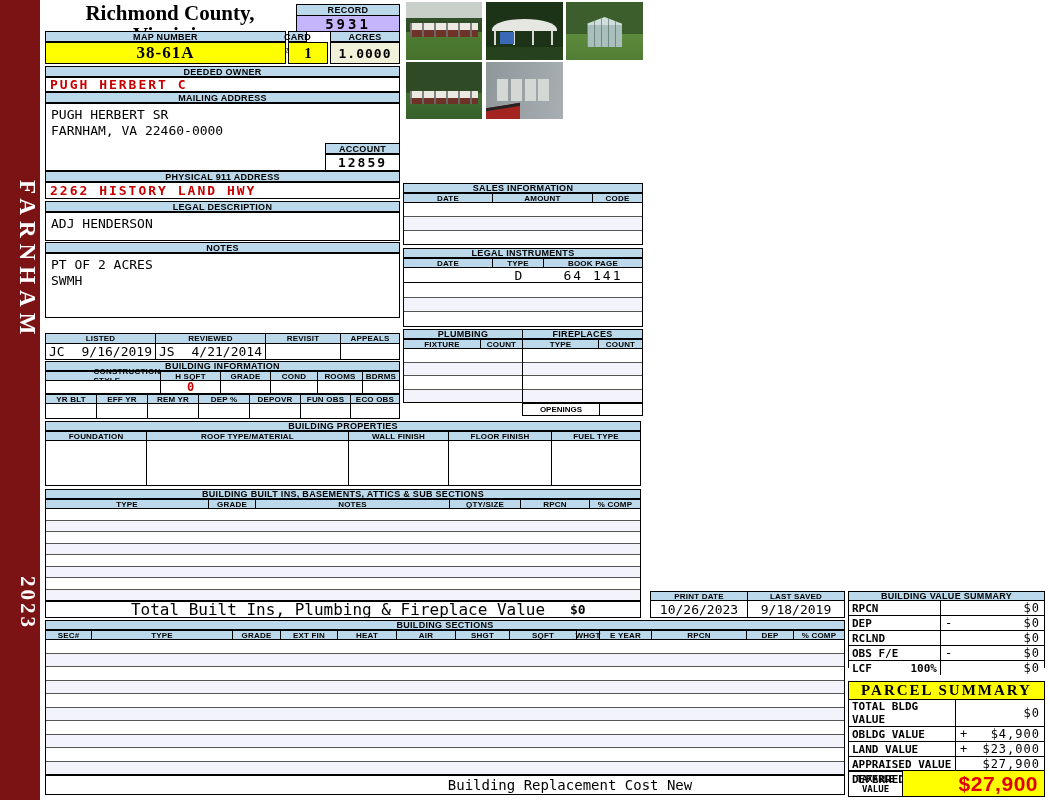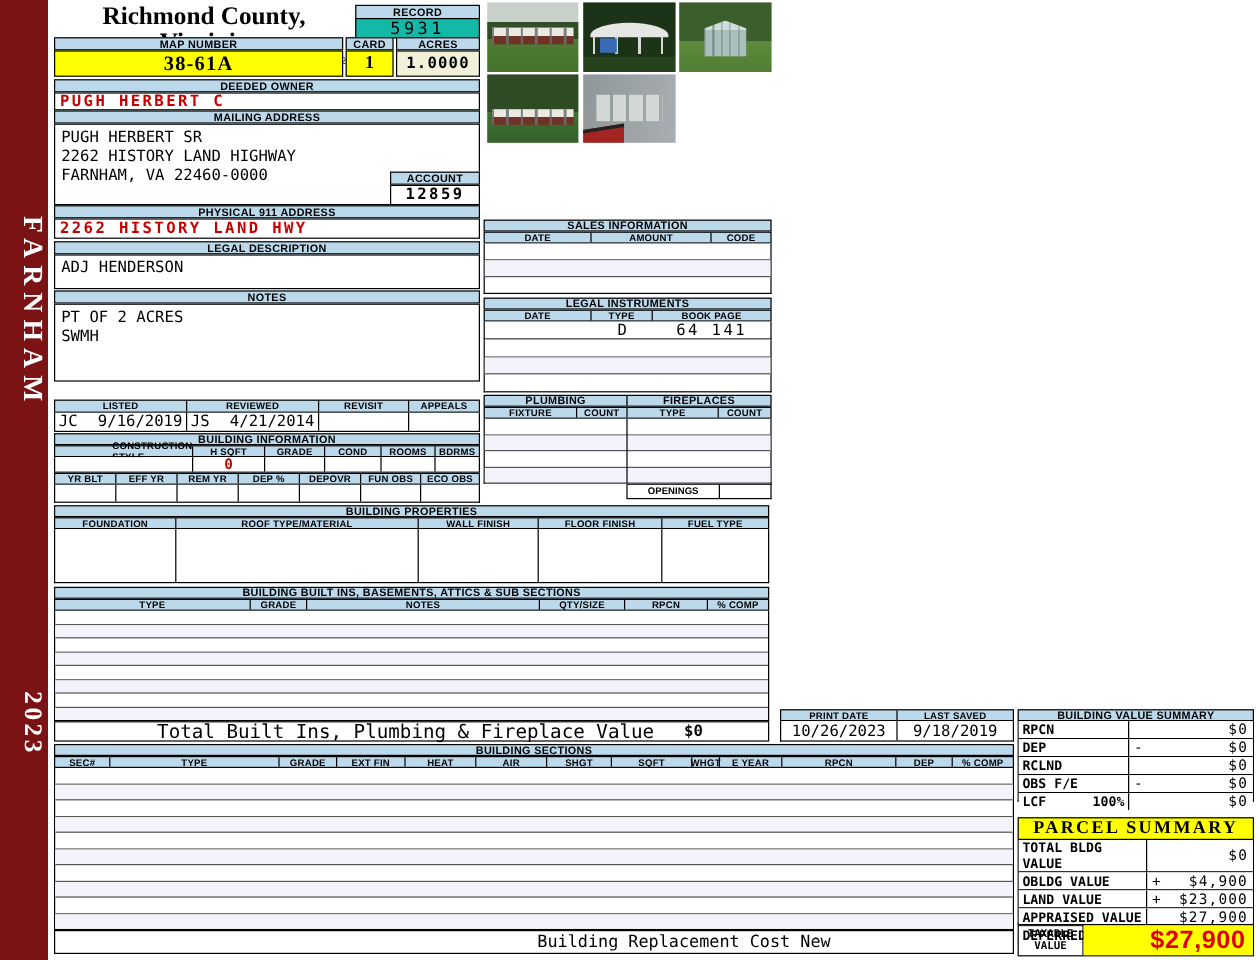--- a/index.html
+++ b/index.html
@@ -68,41 +68,40 @@
     <div class="vtext" style="top:170px;height:180px;font-size:23px;letter-spacing:6px;">FARNHAM</div>
     <div class="vtext" style="top:558px;height:90px;font-size:21px;letter-spacing:3px;">2023</div>
   </div>
 
   <div class="abs" style="left:47px;top:2px;width:246px;text-align:center;">
     <div style="font:bold 21px 'Liberation Serif',serif;line-height:22px;">Richmond County, Virginia</div>
     <div style="font:8px 'Liberation Sans',sans-serif;letter-spacing:.2px;">Commissioner of the Revenue, PO Box 366, Warsaw, VA 22572</div>
   </div>
 
   <div class="abs hdr" style="left:296px;top:4px;width:104px;height:12px;">RECORD</div>
-  <div class="abs box mono" style="left:296px;top:15px;width:104px;height:17px;background:#14b8a6;
-       display:flex;align-items:center;justify-content:center;font-size:14px;font-weight:normal;letter-spacing:3px;">5931</div>
+  <div class="abs box mono" style="left:296px;top:15px;width:104px;height:17px;background:#c4b5fd;
+       display:flex;align-items:center;justify-content:center;font-size:14px;font-weight:bold;letter-spacing:3px;">5931</div>
 
   <div class="abs hdr" style="left:45px;top:31px;width:241px;height:11px;">MAP NUMBER</div>
-  <div class="abs hdr" style="left:288px;top:31px;width:40px;height:11px;">CARD</div>
+  <div class="abs hdr" style="left:288px;top:31px;width:19px;height:11px;">CARD</div>
   <div class="abs hdr" style="left:330px;top:31px;width:70px;height:11px;">ACRES</div>
   <div class="abs box" style="left:45px;top:42px;width:241px;height:22px;background:#FFFF00;
        display:flex;align-items:center;justify-content:center;font:bold 17px 'Liberation Serif',serif;letter-spacing:1px;">38-61A</div>
   <div class="abs box" style="left:288px;top:42px;width:40px;height:22px;background:#FFFF00;
        display:flex;align-items:center;justify-content:center;font:bold 15px 'Liberation Serif',serif;">1</div>
   <div class="abs box mono" style="left:330px;top:42px;width:70px;height:22px;background:#F1F1D9;
        display:flex;align-items:center;justify-content:center;font-size:13px;font-weight:bold;letter-spacing:1px;">1.0000</div>
 
   <div class="abs hdr" style="left:45px;top:66px;width:355px;height:11px;">DEEDED OWNER</div>
   <div class="abs box val red" style="left:45px;top:77px;width:355px;height:15px;display:flex;align-items:center;
        padding-left:4px;letter-spacing:2px;">PUGH HERBERT C</div>
 
   <div class="abs hdr" style="left:45px;top:92px;width:355px;height:11px;">MAILING ADDRESS</div>
   <div class="abs box" style="left:45px;top:103px;width:355px;height:68px;padding:3px 0 0 5px;">
     <div class="val" style="line-height:16px;">PUGH HERBERT SR</div>
-    <div class="val" style="line-height:16px;">2262 HISTORY LAND HIGHWAY</div>
     <div class="val" style="line-height:16px;"></div>
     <div class="val" style="line-height:16px;">FARNHAM, VA 22460-0000</div>
   </div>
   <div class="abs hdr" style="left:325px;top:143px;width:75px;height:11px;">ACCOUNT</div>
   <div class="abs box mono" style="left:325px;top:154px;width:75px;height:17px;display:flex;align-items:center;
        justify-content:center;font-size:13px;font-weight:bold;letter-spacing:2px;">12859</div>
 
   <div class="abs hdr" style="left:45px;top:171px;width:355px;height:11px;">PHYSICAL 911 ADDRESS</div>
   <div class="abs box val red" style="left:45px;top:182px;width:355px;height:17px;display:flex;align-items:center;
        padding-left:4px;letter-spacing:2px;">2262 HISTORY LAND HWY</div>

